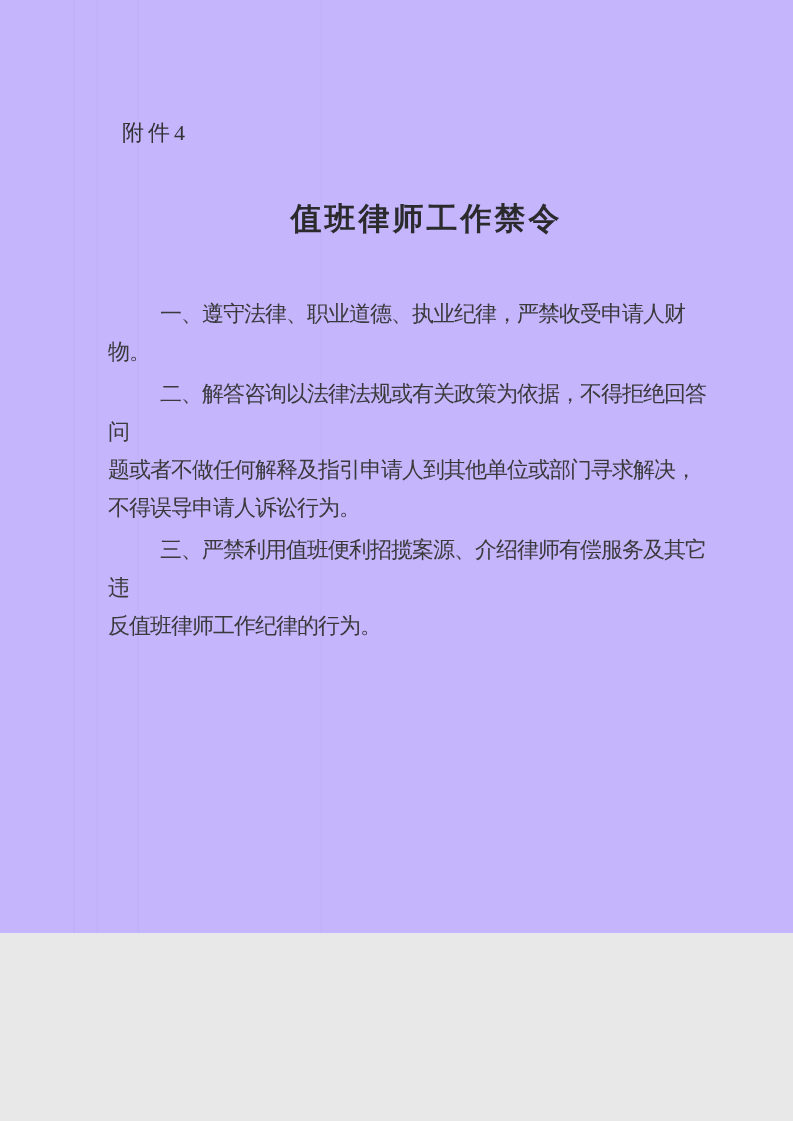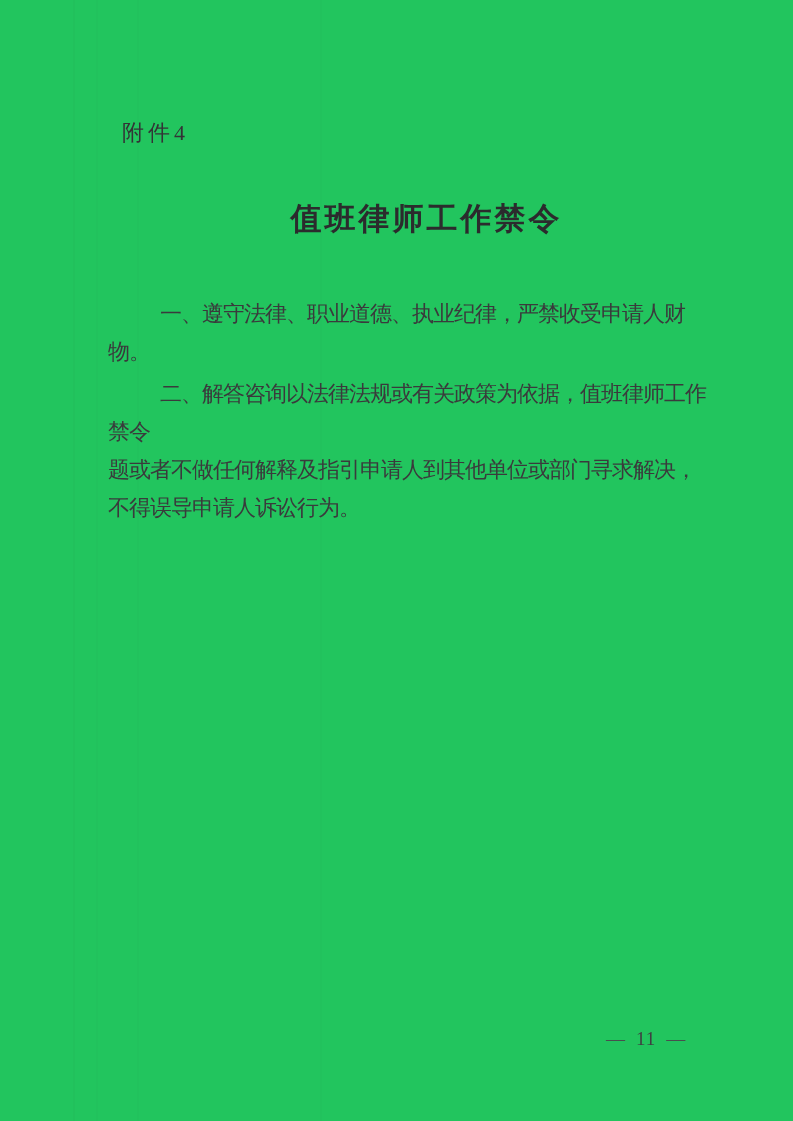--- a/index.html
+++ b/index.html
@@ -3,22 +3,22 @@
 <meta charset="utf-8">
 <style>
   html, body {
     margin: 0;
     padding: 0;
     background: #e8e8e8;
   }
   .page {
     position: relative;
     width: 793px;
-    height: 1121px;
-    background: #22c55e;
+    height: 933px;
+    background: #c4b5fd;
     overflow: hidden;
     font-family: "Liberation Serif", "DejaVu Serif", serif;
   }
   
   .artifact {
     position: absolute;
     top: 0;
     bottom: 0;
     width: 2px;
     background: rgba(60,60,60,0.025);
@@ -89,21 +89,23 @@
   <div class="artifact v2"></div>
   <div class="artifact v3"></div>
   <div class="artifact v4"></div>
 
   <div class="attachment">附件4</div>
 
   <h1 class="title">值班律师工作禁令</h1>
 
   <div class="docbody">
       <p class="para">一、遵守法律、职业道德、执业纪律，严禁收受申请人财物。</p>
-      <p class="para">二、解答咨询以法律法规或有关政策为依据，值班律师工作禁令
+      <p class="para">二、解答咨询以法律法规或有关政策为依据，不得拒绝回答问
 题或者不做任何解释及指引申请人到其他单位或部门寻求解决，
 不得误导申请人诉讼行为。</p>
+      <p class="para">三、严禁利用值班便利招揽案源、介绍律师有偿服务及其它违
+反值班律师工作纪律的行为。</p>
     </div>
 
   <div class="footer">
     <span class="dash">—</span><span class="num">11</span><span class="dash">—</span>
   </div>
 </div>
 
 </body></html>

